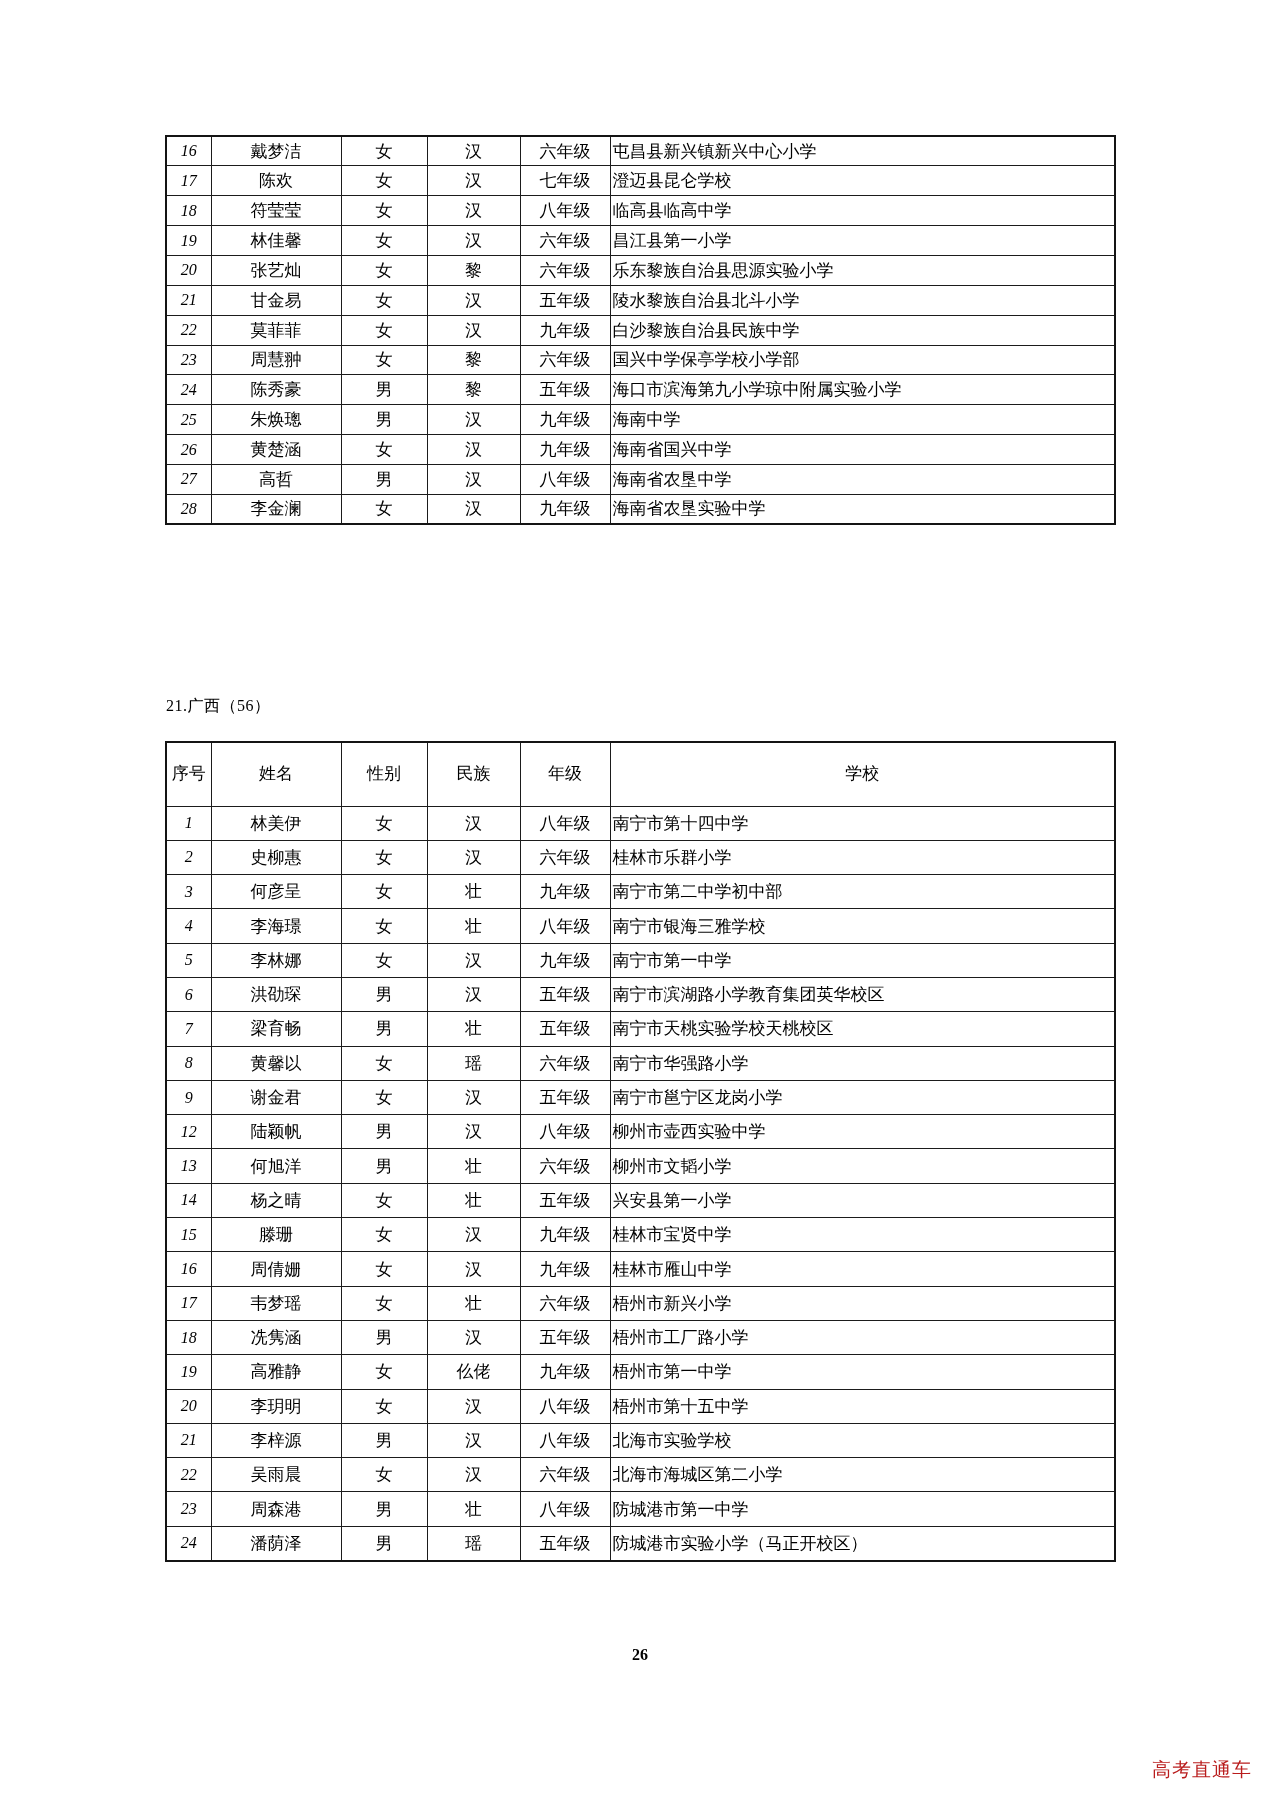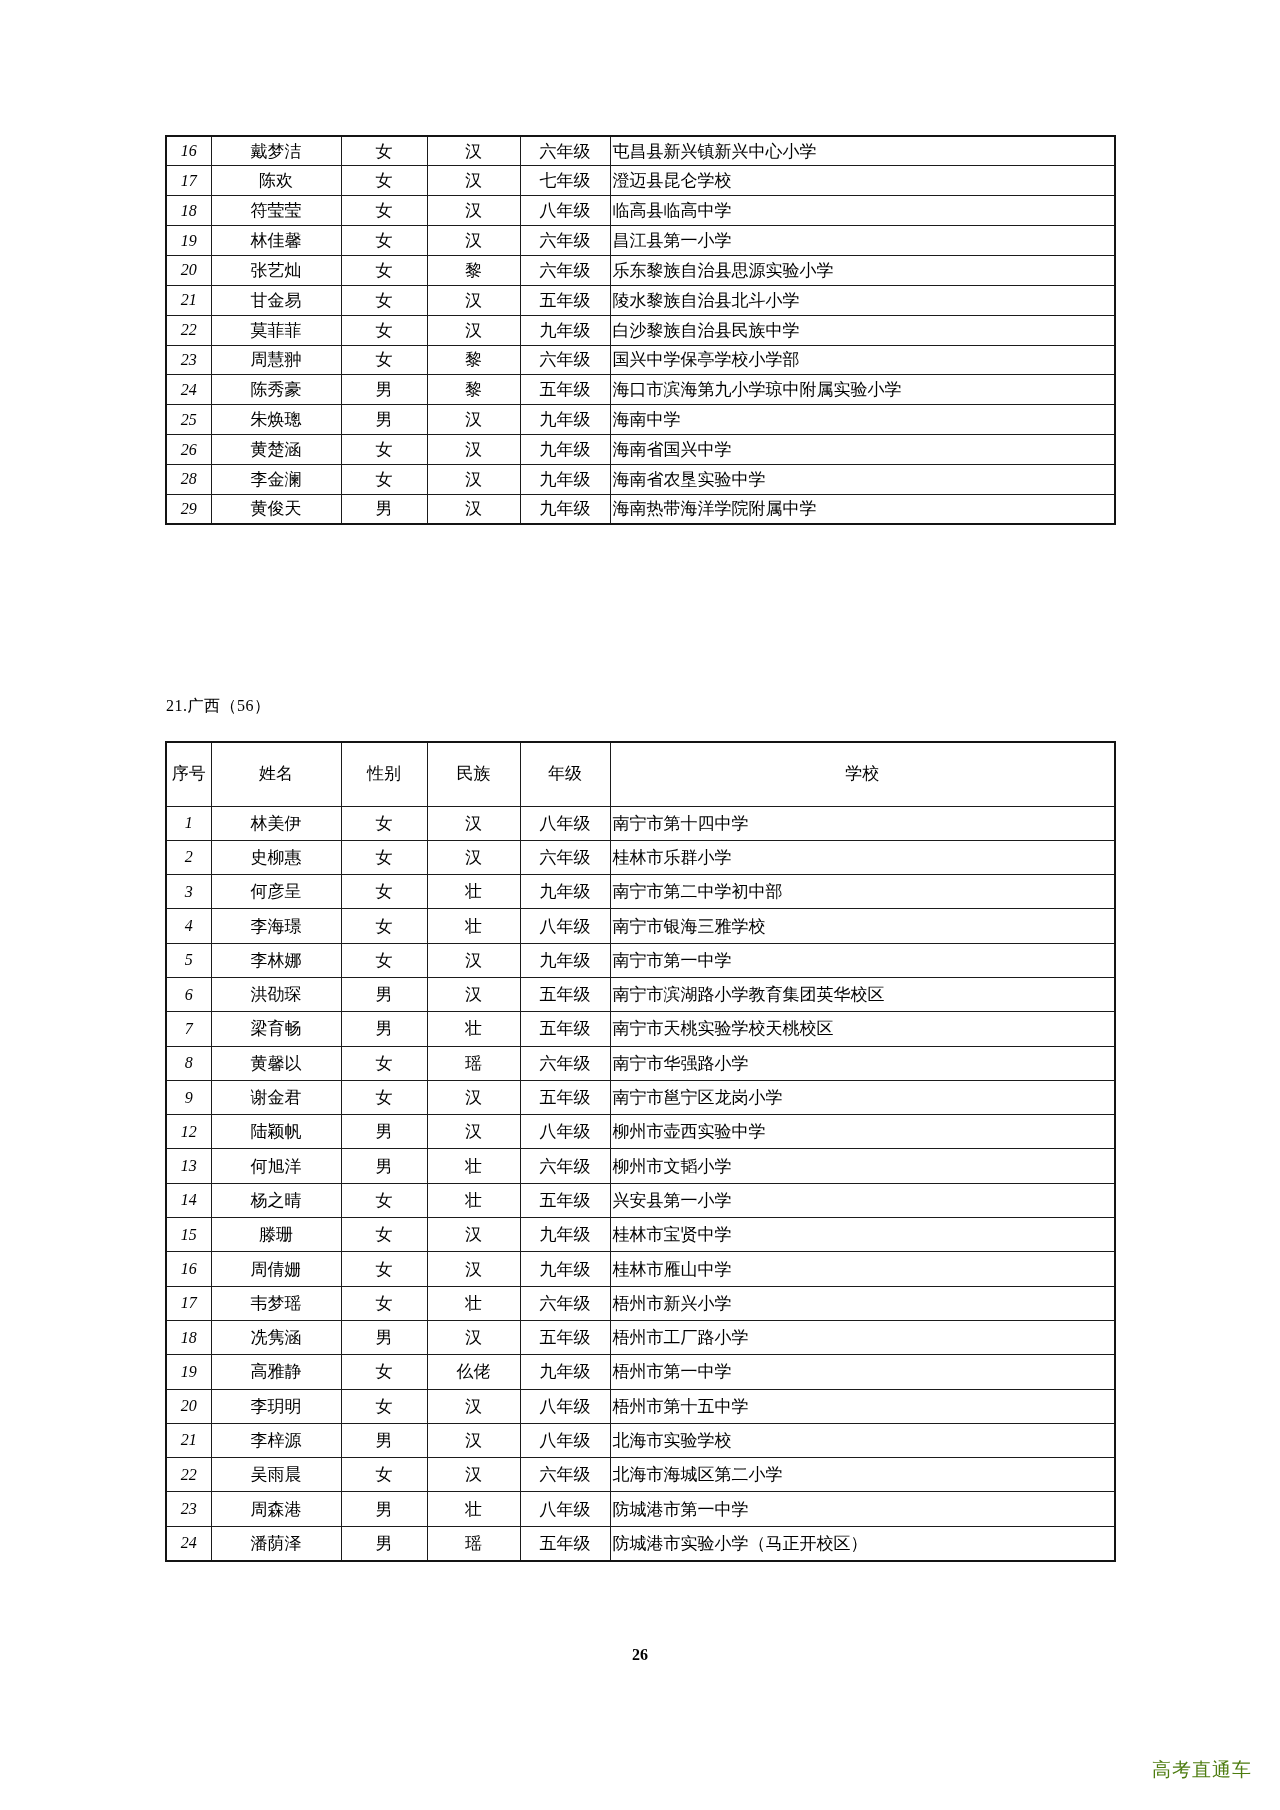--- a/index.html
+++ b/index.html
@@ -47,21 +47,21 @@
     position:absolute;
     left:0; right:0; top:1646px;
     text-align:center;
     font-size:16px;
     font-weight:bold;
   }
   .watermark {
     position:absolute;
     right:28px; top:1757px;
     font-size:19px;
-    color:#4d7c0f;
+    color:#b91c1c;
     letter-spacing:1px;
   }
 </style>
 </head>
 <body>
 
 <div class="page">
 
   <table class="roster" id="table1">
     <colgroup>
@@ -155,34 +155,34 @@
         </tr>
         <tr>
           <td class="num">26</td>
           <td>黄楚涵</td>
           <td>女</td>
           <td>汉</td>
           <td>九年级</td>
           <td class="school">海南省国兴中学</td>
         </tr>
         <tr>
+          <td class="num">27</td>
+          <td>高哲</td>
+          <td>男</td>
+          <td>汉</td>
+          <td>八年级</td>
+          <td class="school">海南省农垦中学</td>
+        </tr>
+        <tr>
           <td class="num">28</td>
           <td>李金澜</td>
           <td>女</td>
           <td>汉</td>
           <td>九年级</td>
           <td class="school">海南省农垦实验中学</td>
-        </tr>
-        <tr>
-          <td class="num">29</td>
-          <td>黄俊天</td>
-          <td>男</td>
-          <td>汉</td>
-          <td>九年级</td>
-          <td class="school">海南热带海洋学院附属中学</td>
         </tr>
       </tbody>
   </table>
 
   <div class="section-heading">21.广西（56）</div>
 
   <table class="roster" id="table2">
     <colgroup>
       <col style="width:45px">
         <col style="width:130px">

